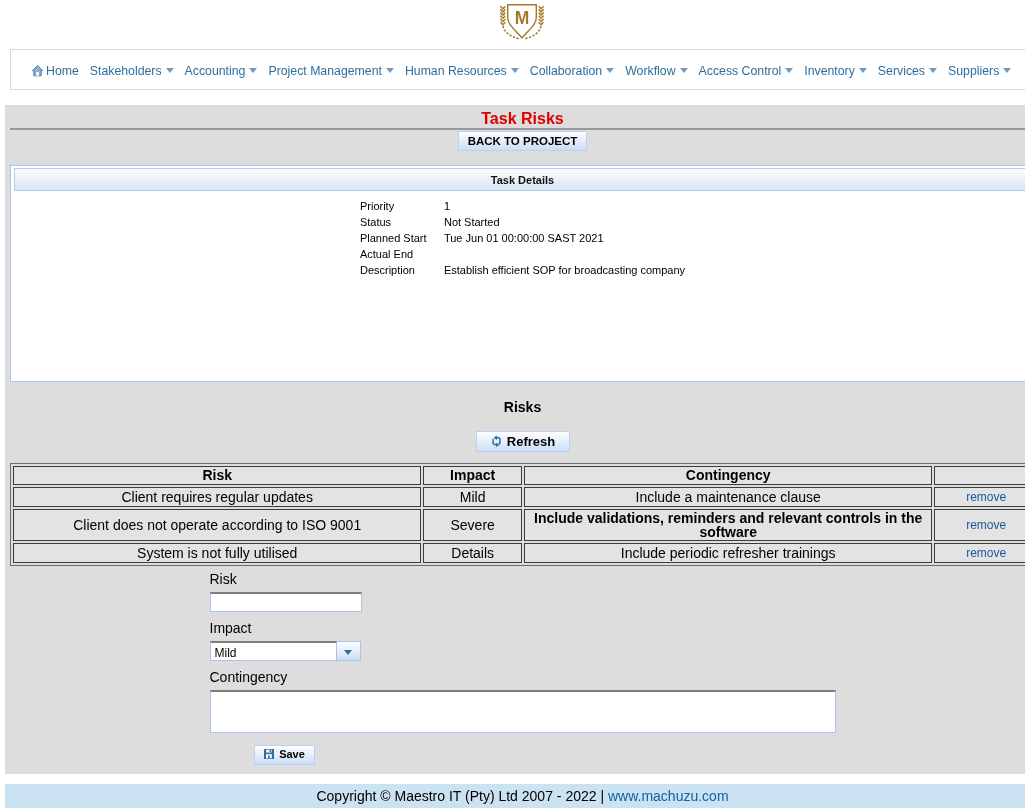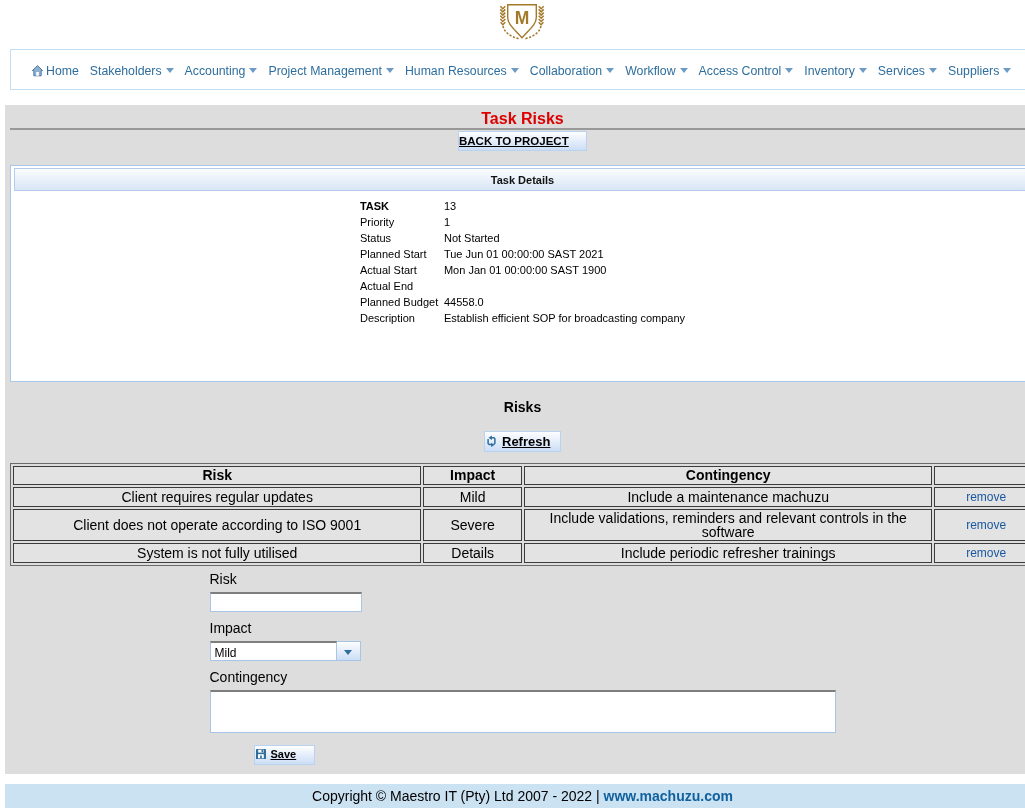--- a/index.html
+++ b/index.html
@@ -11,48 +11,48 @@
 
 #nav{margin:4px 0 0 5px;width:1030px;border:1px solid #c3ddf1;background:#ffffff;height:41px;line-height:39px;white-space:nowrap;padding-left:21px;box-sizing:border-box;}
 #nav .it{display:inline-block;color:#2e6e9e;font-size:12.3px;vertical-align:middle;line-height:normal;}
 #nav .arr{display:inline-block;width:0;height:0;border-left:4.5px solid transparent;border-right:4.5px solid transparent;border-top:5px solid #6c9cc5;margin:0 11px 0 4px;vertical-align:middle;}
 #house{vertical-align:-2px;margin-right:3px;}
 
 #content{background:#dddddd;margin-top:15px;padding-bottom:9px;}
 #title{color:#dd0000;font-size:16px;font-weight:bold;text-align:center;padding-top:4px;line-height:19px;}
 #titleline{border-bottom:2px solid #989898;margin:0 5px;}
 .ctr{text-align:center;}
-.btn{display:inline-block;box-sizing:border-box;border:1px solid #b9d2ef;background:linear-gradient(#fdfeff,#ccdef6);color:#000;font-weight:bold;font-family:"Liberation Sans",sans-serif;text-align:left;text-decoration:underline;}
+.btn{display:inline-block;box-sizing:border-box;border:1px solid #b9d2ef;background:linear-gradient(#fdfeff,#ccdef6);color:#000;font-weight:bold;font-family:"Liberation Sans",sans-serif;text-align:center;}
 #backbtn{margin-top:1px;width:129px;height:20px;font-size:11.5px;line-height:18px;}
 
 #panel{margin:14px 5px 0 5px;border:1px solid #a9c7e7;background:#ffffff;padding:2px 3px 3px 3px;box-sizing:border-box;height:217px;}
 #panelh{border:1px solid #b2cce9;background:linear-gradient(#fafcfe,#d9e6f5);text-align:center;font-size:11px;font-weight:bold;color:#111;height:23px;line-height:22px;box-sizing:border-box;}
 #details{margin:7px auto 3px auto;border-collapse:collapse;font-size:11px;color:#000;}
 #details td{padding:0;height:16px;line-height:16px;white-space:nowrap;}
 #details td.l{width:84px;}
 
 #riskshead{text-align:center;font-size:14px;font-weight:bold;color:#000;padding-top:18px;line-height:14px;}
-#refreshbtn{margin-top:17px;width:77px;height:21px;font-size:13px;line-height:19px;}
+#refreshbtn{margin-top:17px;width:94px;height:21px;font-size:13px;line-height:19px;}
 #grid{margin-left:5px;margin-top:11px;border-collapse:separate;border-spacing:2px;border:1px solid #6b6b6b;table-layout:fixed;width:1031px;}
 #grid td,#grid th{border:1px solid #3c3c3c;background:#e3e3e3;font-size:14px;text-align:center;padding:1px 2px;color:#000;line-height:15px;overflow:hidden;}
 #grid th{font-weight:bold;}
 #grid a{color:#19589e;text-decoration:none;font-size:12px;text-align:right;}
 
 #form{width:626px;margin:5px auto 0 auto;font-size:14px;color:#000;}
 #form label{display:block;margin-bottom:5px;line-height:16px;}
 #riskin{box-sizing:border-box;width:152px;height:20px;background:#fff;border:1px solid #a9c5e5;border-top:2px solid #7e7e7e;margin-bottom:8px;}
 .selwrap{display:block;margin-bottom:8px;height:20px;}
 #seltxt{display:inline-block;box-sizing:border-box;width:127px;height:20px;background:#fff;border:1px solid #a9c5e5;border-top:2px solid #7e7e7e;font-size:12px;padding:3px 0 0 4px;vertical-align:top;}
 #selbtn{display:inline-block;box-sizing:border-box;width:24px;height:20px;border:1px solid #a9c5e5;border-left:none;background:linear-gradient(#fdfeff,#ccdef6);vertical-align:top;text-align:center;}
 #selbtn .arr{display:inline-block;width:0;height:0;border-left:4.5px solid transparent;border-right:4.5px solid transparent;border-top:5px solid #2e6e9e;margin-top:7px;}
 #conting{box-sizing:border-box;width:626px;height:43px;background:#fff;border:1px solid #a9c5e5;border-top:2px solid #7e7e7e;margin-bottom:12px;}
 #savebtn{width:61px;height:20px;font-size:11px;line-height:17px;margin-left:44px;}
 
 #footer{margin-top:10px;background:#cbe2f2;height:24px;line-height:24px;text-align:center;font-size:14px;color:#000;}
-#footer a{color:#11619e;font-weight:bold;text-decoration:none;}
+#footer a{color:#11619e;font-weight:normal;text-decoration:none;}
 </style>
 </head>
 <body>
 <div id="page">
   <div id="top">
     <svg width="46" height="37" viewBox="0 0 46 37" style="margin-right:2px;">
       <path d="M8.7,0.7 L37.3,0.7 L37.3,13.5 C37.3,20.5 31,24.8 23,33.8 C15,24.8 8.7,20.5 8.7,13.5 Z" fill="none" stroke="#a3792a" stroke-width="1.4"></path>
       <text x="23" y="19.5" text-anchor="middle" font-size="17.5" font-weight="bold" fill="#a3792a" font-family="Liberation Sans">M</text>
       <g fill="none" stroke="#a3792a" stroke-width="1.5">
         <path d="M1.3,2.2 L3.8,4.7 L6.3,2.2"></path>
@@ -77,47 +77,35 @@
         <rect x="4.2" y="7" width="2.6" height="3.8" fill="#fff"></rect>
       </svg><span class="it">Home</span><span style="display:inline-block;width:11px;"></span><span class="it">Stakeholders</span><span class="arr"></span><span class="it">Accounting</span><span class="arr"></span><span class="it">Project Management</span><span class="arr"></span><span class="it">Human Resources</span><span class="arr"></span><span class="it">Collaboration</span><span class="arr"></span><span class="it">Workflow</span><span class="arr"></span><span class="it">Access Control</span><span class="arr"></span><span class="it">Inventory</span><span class="arr"></span><span class="it">Services</span><span class="arr"></span><span class="it">Suppliers</span><span class="arr"></span></div>
   <div id="content">
     <div id="title">Task Risks</div>
     <div id="titleline"></div>
     <div class="ctr"><span class="btn" id="backbtn">BACK TO PROJECT</span></div>
     <div id="panel">
       <div id="panelh">Task Details</div>
       <table id="details">
         <tbody>
-            <tr>
-              <td class="l"><b>TASK</b></td>
-              <td>13</td>
-            </tr>
         <tr>
               <td class="l">Priority</td>
               <td>1</td>
             </tr>
         <tr>
               <td class="l">Status</td>
               <td>Not Started</td>
             </tr>
         <tr>
               <td class="l">Planned Start</td>
               <td>Tue Jun 01 00:00:00 SAST 2021</td>
             </tr>
         <tr>
-              <td class="l">Actual Start</td>
-              <td>Mon Jan 01 00:00:00 SAST 1900</td>
-            </tr>
-        <tr>
               <td class="l">Actual End</td>
               <td></td>
-            </tr>
-        <tr>
-              <td class="l">Planned Budget</td>
-              <td>44558.0</td>
             </tr>
         <tr>
               <td class="l">Description</td>
               <td>Establish efficient SOP for broadcasting company</td>
             </tr>
       </tbody>
         </table>
     </div>
     <div id="riskshead">Risks</div>
     <div class="ctr"><span class="btn" id="refreshbtn"><svg width="13" height="13" viewBox="0 0 13 13" style="vertical-align:-2px;margin-right:4px;">
@@ -138,27 +126,27 @@
         <tbody>
           <tr>
             <th>Risk</th>
             <th>Impact</th>
             <th>Contingency</th>
             <th></th>
           </tr>
       <tr>
             <td>Client requires regular updates</td>
             <td>Mild</td>
-            <td>Include a maintenance machuzu</td>
+            <td>Include a maintenance clause</td>
             <td><a>remove</a></td>
           </tr>
       <tr>
             <td>Client does not operate according to ISO 9001</td>
             <td>Severe</td>
-            <td style="line-height:14px;">Include validations, reminders and relevant controls in the software</td>
+            <td style="line-height:14px;font-weight:bold;">Include validations, reminders and relevant controls in the software</td>
             <td><a>remove</a></td>
           </tr>
       <tr>
             <td>System is not fully utilised</td>
             <td>Details</td>
             <td>Include periodic refresher trainings</td>
             <td><a>remove</a></td>
           </tr>
     </tbody>
       </table>

